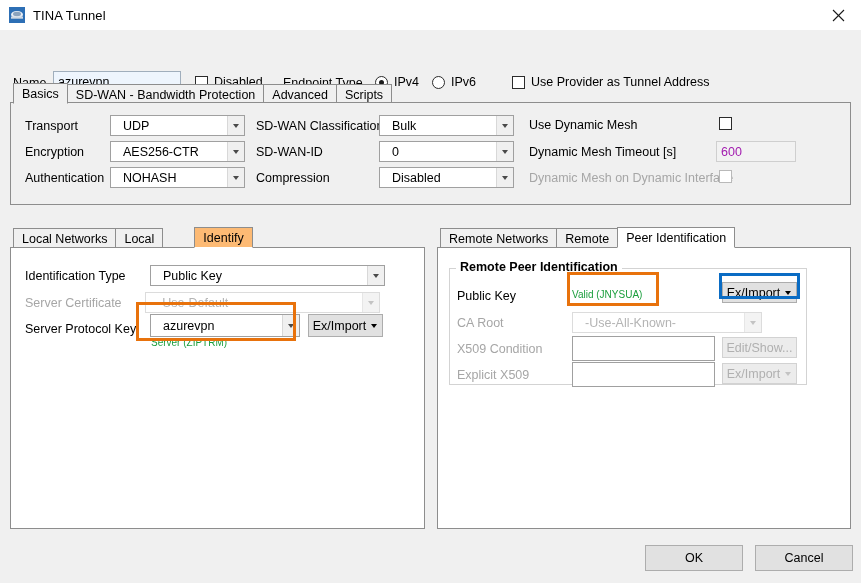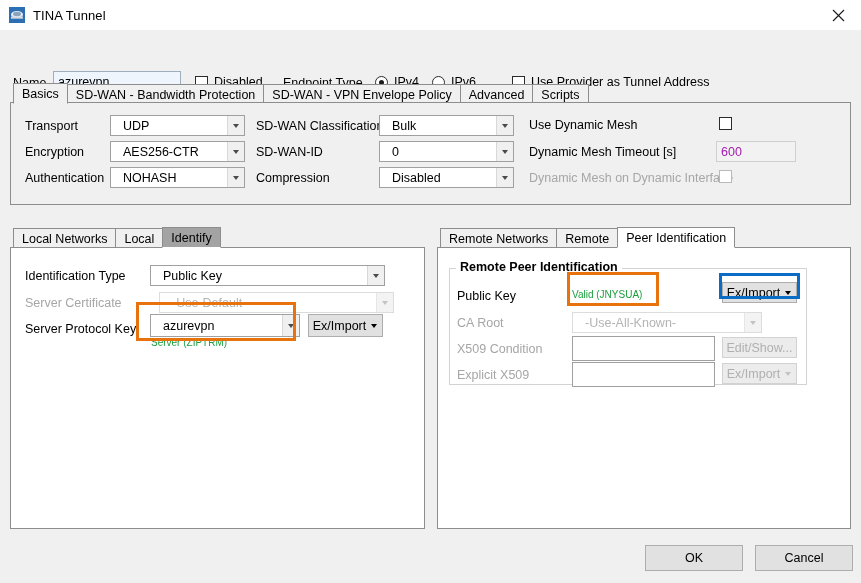--- a/index.html
+++ b/index.html
@@ -214,23 +214,20 @@
   </div>
 
   <div class="tabstrip" style="left:13px; top:83px;">
     <div class="tab sel">
       <span>Basics</span>
     </div>
     <div class="tab">
       <span>SD-WAN - Bandwidth Protection</span>
     </div>
     <div class="tab">
-      <span>SD-WAN - VPN Envelope Policy</span>
-    </div>
-    <div class="tab">
       <span>Advanced</span>
     </div>
     <div class="tab">
       <span>Scripts</span>
     </div>
   </div>
 
   <div class="panel-basics">
 
     <span class="lbl abs" style="left:14px; top:16px;">Transport</span>
@@ -293,37 +290,37 @@
     <span class="chk dim abs" style="left:708px; top:67px;"></span>
   </div>
 
   <div class="tabstrip" style="left:13px; top:227px;">
     <div class="tab">
       <span>Local Networks</span>
     </div>
     <div class="tab">
       <span>Local</span>
     </div>
-    <div class="tab sel" style="background:#a3a3a3;border-bottom-color:#fff;">
+    <div class="tab sel" style="background:#fdba74;border-bottom-color:#fff;margin-left:32px;">
       <span>Identify</span>
     </div>
   </div>
 
   <div class="panel-white panel-left">
 
     <span class="lbl abs" style="left:14px; top:21px;">Identification Type</span>
     <div class="combo" style="left:139px; top:17px; width:235px;">
       <span class="cval">Public Key</span>
       <span class="carrow">
           <i class="chev"></i>
         </span>
     </div>
 
     <span class="lbl dim abs" style="left:14px; top:48px;">Server Certificate</span>
-    <div class="combo dim" style="left:148px; top:44px; width:235px;gap:16px;">
+    <div class="combo dim" style="left:134px; top:44px; width:235px;gap:16px;">
       <span class="cval">-Use-Default-</span>
       <span class="carrow">
           <i class="chev dim"></i>
         </span>
     </div>
 
     <span class="lbl abs" style="left:14px; top:74px;">Server Protocol Key</span>
     <div class="combo" style="left:139px; top:66px; width:150px; height:23px;">
       <span class="cval">azurevpn</span>
       <span class="carrow" style="height:21px;">

